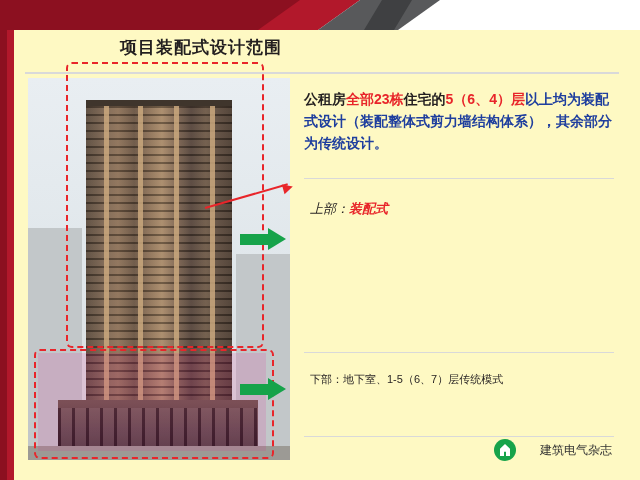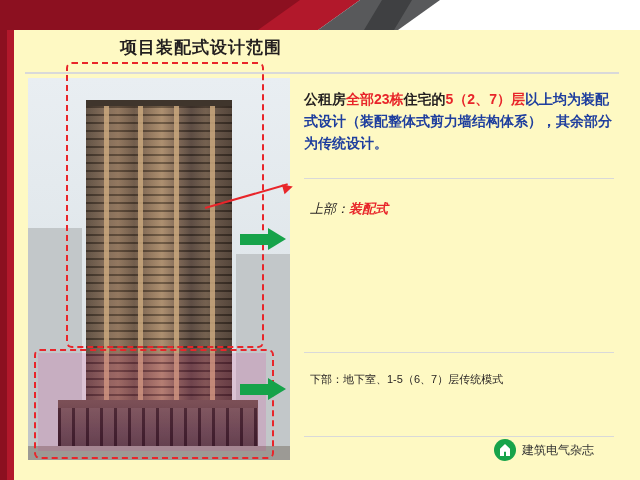--- a/index.html
+++ b/index.html
@@ -99,21 +99,21 @@
   .body-dn{position:absolute;left:310px;top:404px;width:300px;font-size:13px;line-height:20px;color:#e8252a;}
 
   .sep3{position:absolute;left:304px;top:436px;width:310px;height:1px;background:#d9d9d9;}
 
   
   .wm{position:absolute;left:196px;top:434px;width:180px;height:34px;
       font-size:24px;font-weight:bold;color:rgba(120,120,120,0.45);letter-spacing:2px;margin-top:42px;}
 
   
   .logo{position:absolute;left:494px;top:436px;width:130px;height:28px;
-        display:flex;align-items:center;gap:6px;}
+        display:flex;align-items:center;gap:24px;}
   .logo-badge{width:22px;height:22px;border-radius:50%;background:#16a34a;position:relative;flex:none;}
   .logo-badge:after{content:"";position:absolute;left:6px;top:5px;width:10px;height:12px;
         background:#fff;clip-path:polygon(0 100%,0 40%,50% 0,100% 40%,100% 100%,60% 100%,60% 65%,40% 65%,40% 100%);}
   .logo-txt{font-size:12px;color:#333;}
 </style>
 </head>
 <body>
 
 <div class="slide">
 
@@ -150,21 +150,21 @@
   </div>
 
   <div class="pink pink-b"></div>
   <div class="dash-box dash-top"></div>
   <div class="dash-box dash-bottom"></div>
 
   <div class="arrow-line"></div>
   <div class="arrow-head"></div>
 
   <div class="para1">
-    <span>公租房</span><span class="red">全部23栋</span><span>住宅的</span><span class="red">5（2、7）层</span><span class="blue">以上</span><span class="blue">均为装配式设计（装配整体式剪力墙结构体系），其余部分为传统设计。</span>
+    <span>公租房</span><span class="red">全部23栋</span><span>住宅的</span><span class="red">5（6、4）层</span><span class="blue">以上</span><span class="blue">均为装配式设计（装配整体式剪力墙结构体系），其余部分为传统设计。</span>
   </div>
 
   <div class="sep1"></div>
 
   <div class="g-arrow arrow-up">
     <div class="stem"></div>
     <div class="head"></div>
   </div>
 
   <div class="lbl-up">

